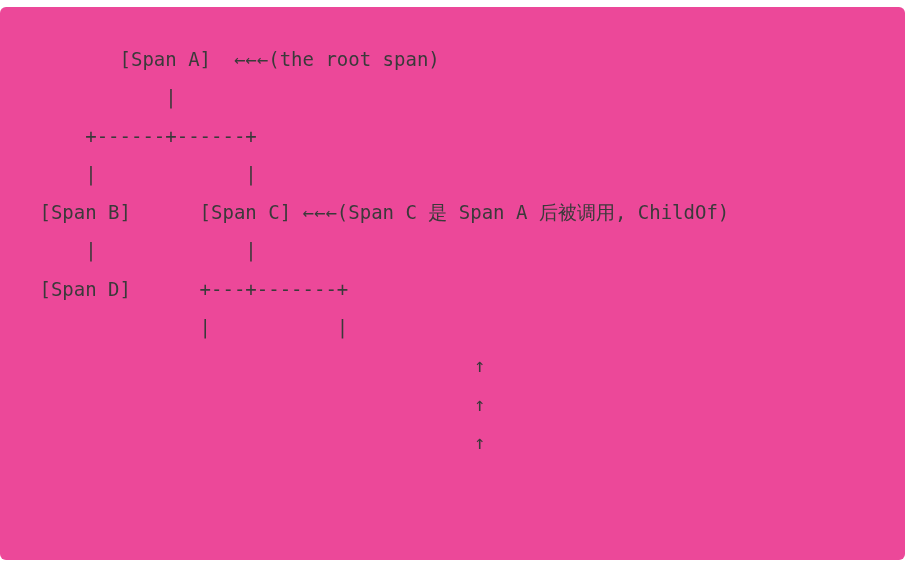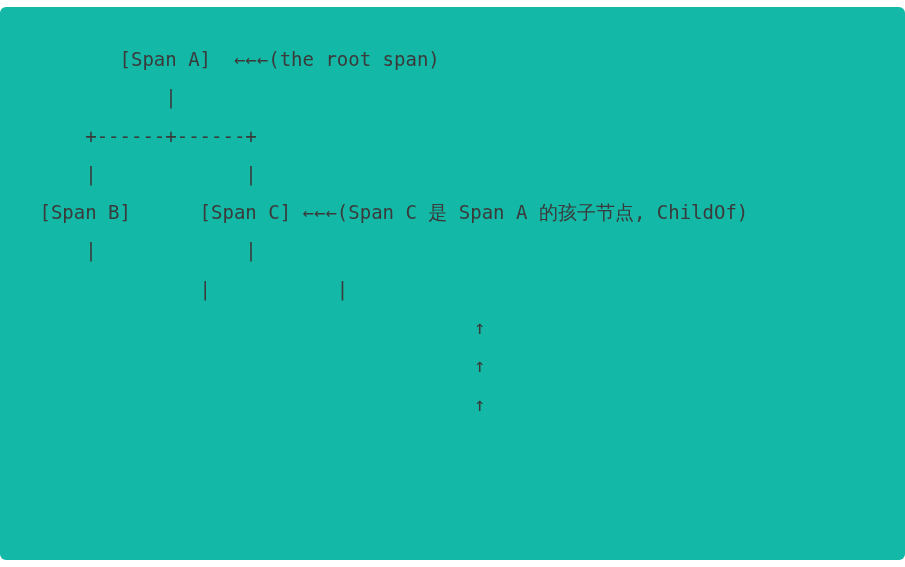--- a/index.html
+++ b/index.html
@@ -13,21 +13,21 @@
     position: relative;
     overflow: hidden;
     font-family: "DejaVu Sans Mono", "Liberation Mono", monospace;
   }
   .code-block {
     position: absolute;
     top: 7px;
     left: 0;
     right: 0;
     bottom: 7px;
-    background: #14b8a6;
+    background: #ec4899;
     border-radius: 6px;
     overflow: hidden;
   }
   .ascii-diagram {
     padding: 33px 8px 8px 28px;
     font-size: 19px;
     line-height: 38.3px;
     color: #3a3a3a;
   }
   .diagram-line {
@@ -37,20 +37,21 @@
 </style>
 </head>
 <body>
 
 <div class="code-block">
   <div class="ascii-diagram">
     <div class="diagram-line">        [Span A]  ←←←(the root span)</div>
     <div class="diagram-line">            |</div>
     <div class="diagram-line">     +------+------+</div>
     <div class="diagram-line">     |             |</div>
-    <div class="diagram-line"> [Span B]      [Span C] ←←←(Span C 是 Span A 的孩子节点, ChildOf)</div>
+    <div class="diagram-line"> [Span B]      [Span C] ←←←(Span C 是 Span A 后被调用, ChildOf)</div>
     <div class="diagram-line">     |             |</div>
+    <div class="diagram-line"> [Span D]      +---+-------+</div>
     <div class="diagram-line">               |           |</div>
     <div class="diagram-line">                                       ↑</div>
     <div class="diagram-line">                                       ↑</div>
     <div class="diagram-line">                                       ↑</div>
   </div>
 </div>
 
 </body></html>

